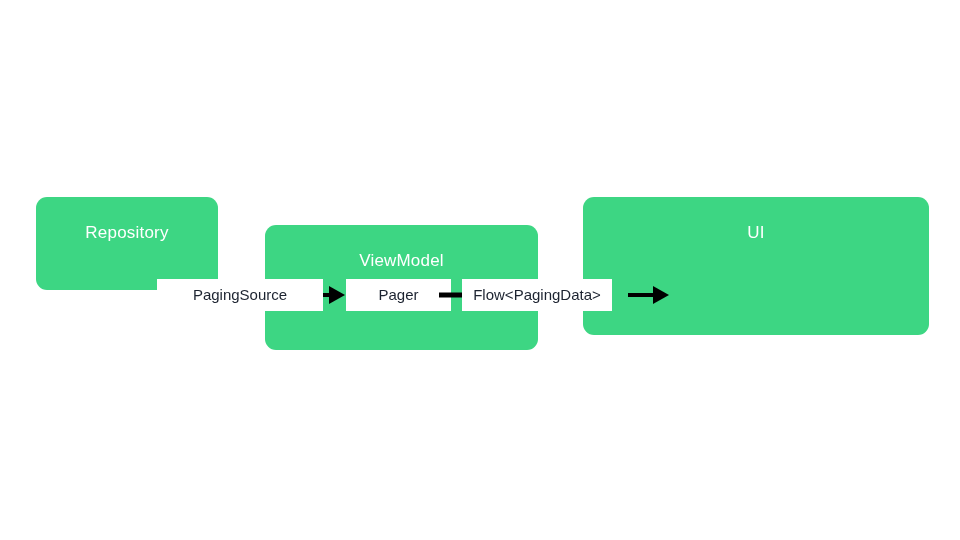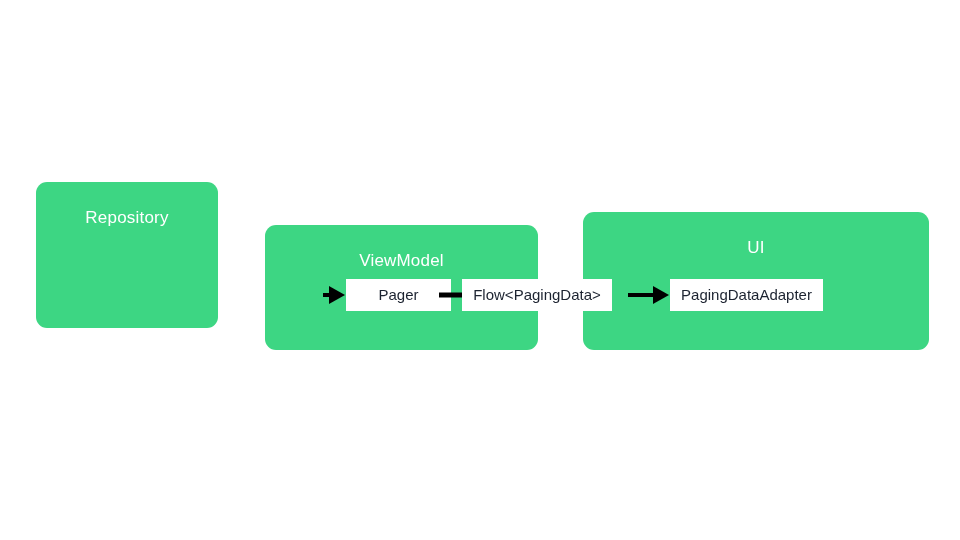--- a/index.html
+++ b/index.html
@@ -38,23 +38,23 @@
     top: 26px;
     text-align: center;
     color: #ffffff;
     font-size: 17px;
     font-weight: 400;
     letter-spacing: 0.2px;
     line-height: 20px;
     font-family: "Liberation Sans", sans-serif;
   }
 
-  #group-repository { left: 36px;  top: 182px; width: 182px; height: 146px; text-decoration: underline; }
+  #group-repository { left: 36px;  top: 197px; width: 182px; height: 93px; text-decoration: underline; }
   #group-viewmodel  { left: 265px; top: 197px; width: 273px; height: 125px; margin-top: 28px; }
-  #group-ui         { left: 583px; top: 212px; width: 346px; height: 138px; }
+  #group-ui         { left: 583px; top: 197px; width: 346px; height: 138px; }
 
   
   .node-chip {
     position: absolute;
     top: 279px;
     height: 32px;
     background: #ffffff;
     color: #1c2330;
     font-size: 15px;
     font-weight: 400;
@@ -92,20 +92,21 @@
   </div>
 
   <div class="group-box" id="group-viewmodel">
     <div class="group-title">ViewModel</div>
   </div>
 
   <div class="group-box" id="group-ui">
     <div class="group-title">UI</div>
   </div>
 
+  <div class="node-chip" id="node-pagingsource">PagingSource</div>
 
   <div class="connector" id="edge-source-to-pager">
     <svg width="23" height="32" viewBox="0 0 23 32" aria-hidden="true">
       <line x1="0" y1="16" x2="9" y2="16" stroke="#000000" stroke-width="4"></line>
       <polygon points="6,7 22,16 6,25" fill="#000000"></polygon>
     </svg>
   </div>
 
   <div class="node-chip" id="node-pager">Pager</div>
 
@@ -117,15 +118,14 @@
 
   <div class="node-chip" id="node-flow">Flow&lt;PagingData&gt;</div>
 
   <div class="connector" id="edge-flow-to-adapter">
     <svg width="42" height="32" viewBox="0 0 42 32" aria-hidden="true">
       <line x1="0" y1="16" x2="28" y2="16" stroke="#000000" stroke-width="4"></line>
       <polygon points="25,7 41,16 25,25" fill="#000000"></polygon>
     </svg>
   </div>
 
-  <div class="node-chip" id="node-pagingdataadapter">PagingDataAdapter</div>
 
 </div>
 
 </body></html>

